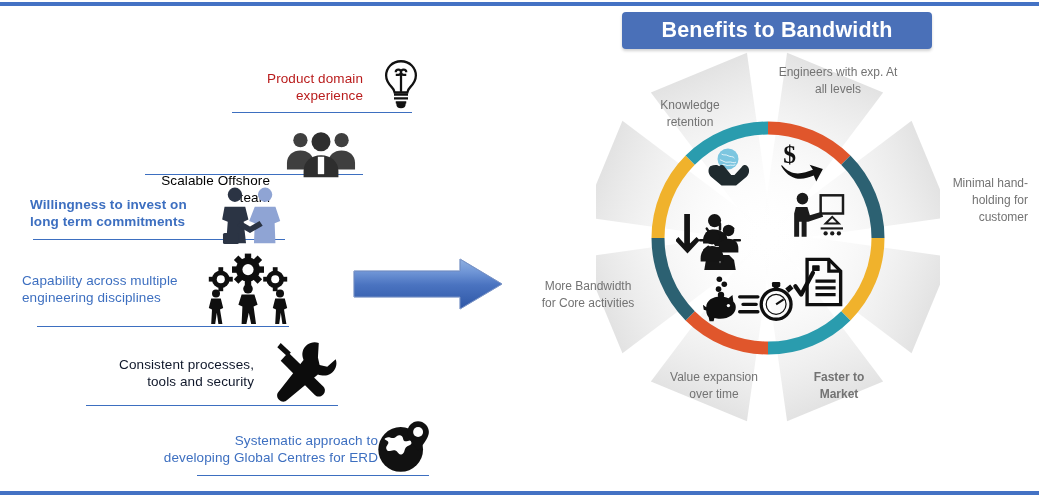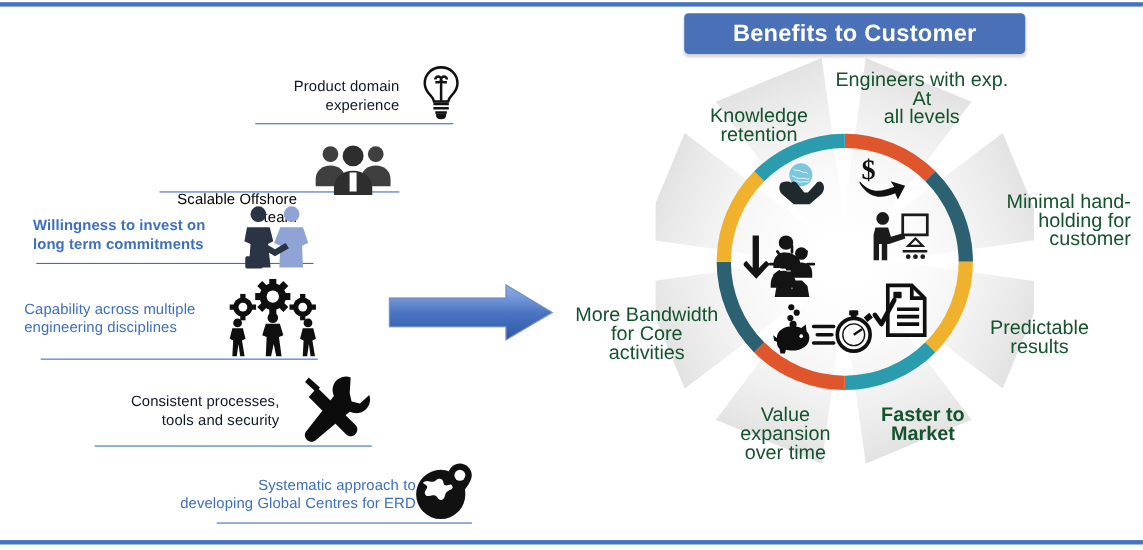--- a/index.html
+++ b/index.html
@@ -54,35 +54,35 @@
   .wheel svg{display:block;}
 
   
   .spokes{position:absolute;left:596px;top:52px;width:344px;height:380px;z-index:0;}
 
   .inner-icons{position:absolute;left:650px;top:120px;width:236px;height:236px;z-index:3;}
   .ic{position:absolute;}
 
   
   .wlabel{
-    position:absolute;color:#14532d;font-size:18px;line-height:17px;
+    position:absolute;color:#737373;font-size:12px;line-height:17px;
     white-space:pre-line;z-index:4;
   }
   .wl-c{text-align:center;}
 </style>
 </head>
 <body>
 
 <div id="slide">
 
   <div class="rule rule-top" style="background: rgb(68, 114, 196);"></div>
   <div class="rule rule-bottom" style="background: rgb(68, 114, 196);"></div>
 
   <div class="cap-item">
-    <div class="cap-text" style="left: 228px; top: 70px; width: 135px; color: #0f172a;">Product domain
+    <div class="cap-text" style="left: 228px; top: 70px; width: 135px; color: #b91c1c;">Product domain
 experience</div>
     <div class="cap-underline" style="left: 232px; top: 112px; width: 180px; border-top-color: rgb(61, 111, 192);"></div>
     <span class="cap-icon" style="left:373px;top:56px;">
       <svg width="56" height="56" viewBox="0 0 64 64">
         <g fill="none" stroke="#111" stroke-width="2.6">
           <path d="M32 6c-10 0-17 7.4-17 16.4 0 6 3.3 10 6.4 13.2 2.1 2.2 3.1 3.8 3.3 5.9h14.6c.2-2.1 1.2-3.7 3.3-5.9C45.7 32.4 49 28.4 49 22.4 49 13.4 42 6 32 6z"></path>
           <path d="M24 44h16M24 48.5h16M26 53h12"></path>
           <path d="M32 58.5c2.6 0 4-1.6 4-3.4h-8c0 1.8 1.4 3.4 4 3.4z" fill="#111"></path>
           <path d="M32 41V21"></path>
           <path d="M26 18.5a3 3 0 1 1 3 3h-3M38 18.5a3 3 0 1 0-3 3h3"></path>
@@ -214,21 +214,21 @@
           <stop offset="52%" stop-color="#4a73c0"></stop>
           <stop offset="100%" stop-color="#2e57a6"></stop>
         </linearGradient>
       </defs>
       <path d="M2 14 L108 14 L108 2 L150 27 L108 52 L108 40 L2 40 Z" fill="url(#agrad)" stroke="#325aa8" stroke-width="1"></path>
       <path d="M2 14 L108 14 L108 2 L150 27 L108 52 L108 40 L2 40 Z" fill="none" stroke="rgba(255,255,255,.35)" stroke-width="1"></path>
     </svg>
   </div>
 
   <div class="banner" style="background: rgb(74, 112, 184);">
-    <div class="banner-label">Benefits to Customer</div>
+    <div class="banner-label">Benefits to Bandwidth</div>
   </div>
 
   <div class="spokes">
     <svg width="344" height="380" viewBox="0 0 344 380">
       <defs>
         <linearGradient id="spk" x1="0" y1="0" x2="0" y2="1">
           <stop offset="0%" stop-color="#d9d9d9" stop-opacity=".75"></stop>
           <stop offset="100%" stop-color="#ffffff" stop-opacity="0"></stop>
         </linearGradient>
       </defs>
@@ -367,22 +367,20 @@
     </span>
   </div>
 
   <div class="wlabel wl-c" style="left:755px;top:64px;width:166px;">Engineers with exp. At
 all levels</div>
 
   <div class="wlabel wl-c" style="left:904px;top:175px;width:124px;text-align:right;">Minimal hand-
 holding for
 customer</div>
 
-  <div class="wlabel wl-c" style="left:890px;top:290px;width:110px;">Predictable
-results</div>
 
   <div class="wlabel wl-c" style="left:790px;top:369px;width:98px;font-weight:bold;">Faster to
 Market</div>
 
   <div class="wlabel wl-c" style="left:650px;top:369px;width:128px;">Value expansion
 over time</div>
 
   <div class="wlabel wl-c" style="left:520px;top:278px;width:136px;">More Bandwidth
 for Core activities</div>
 

